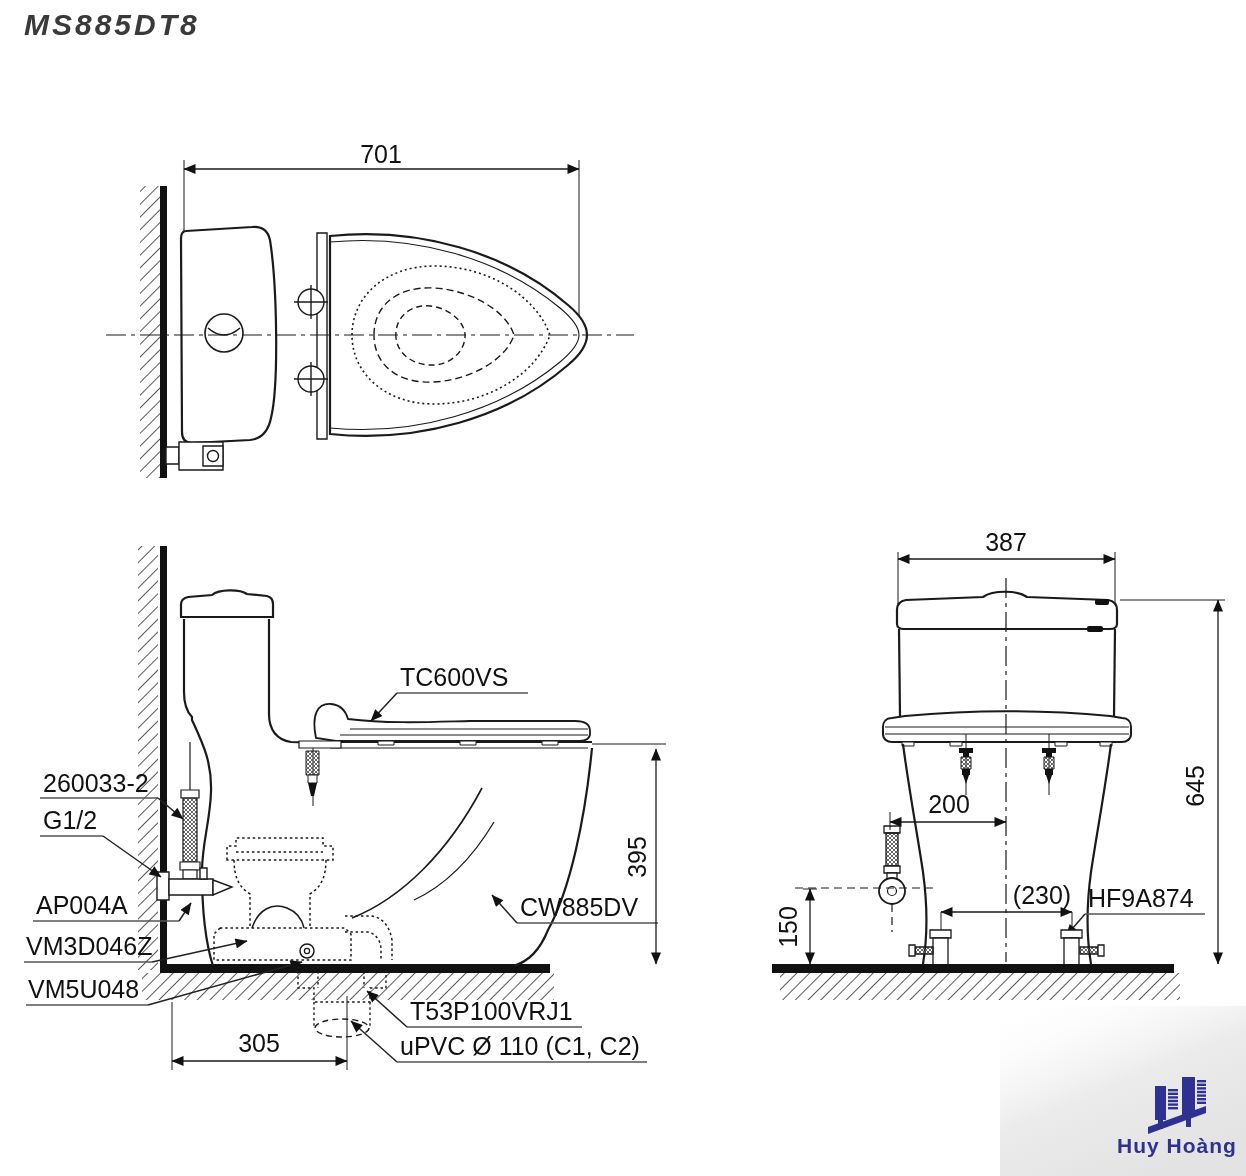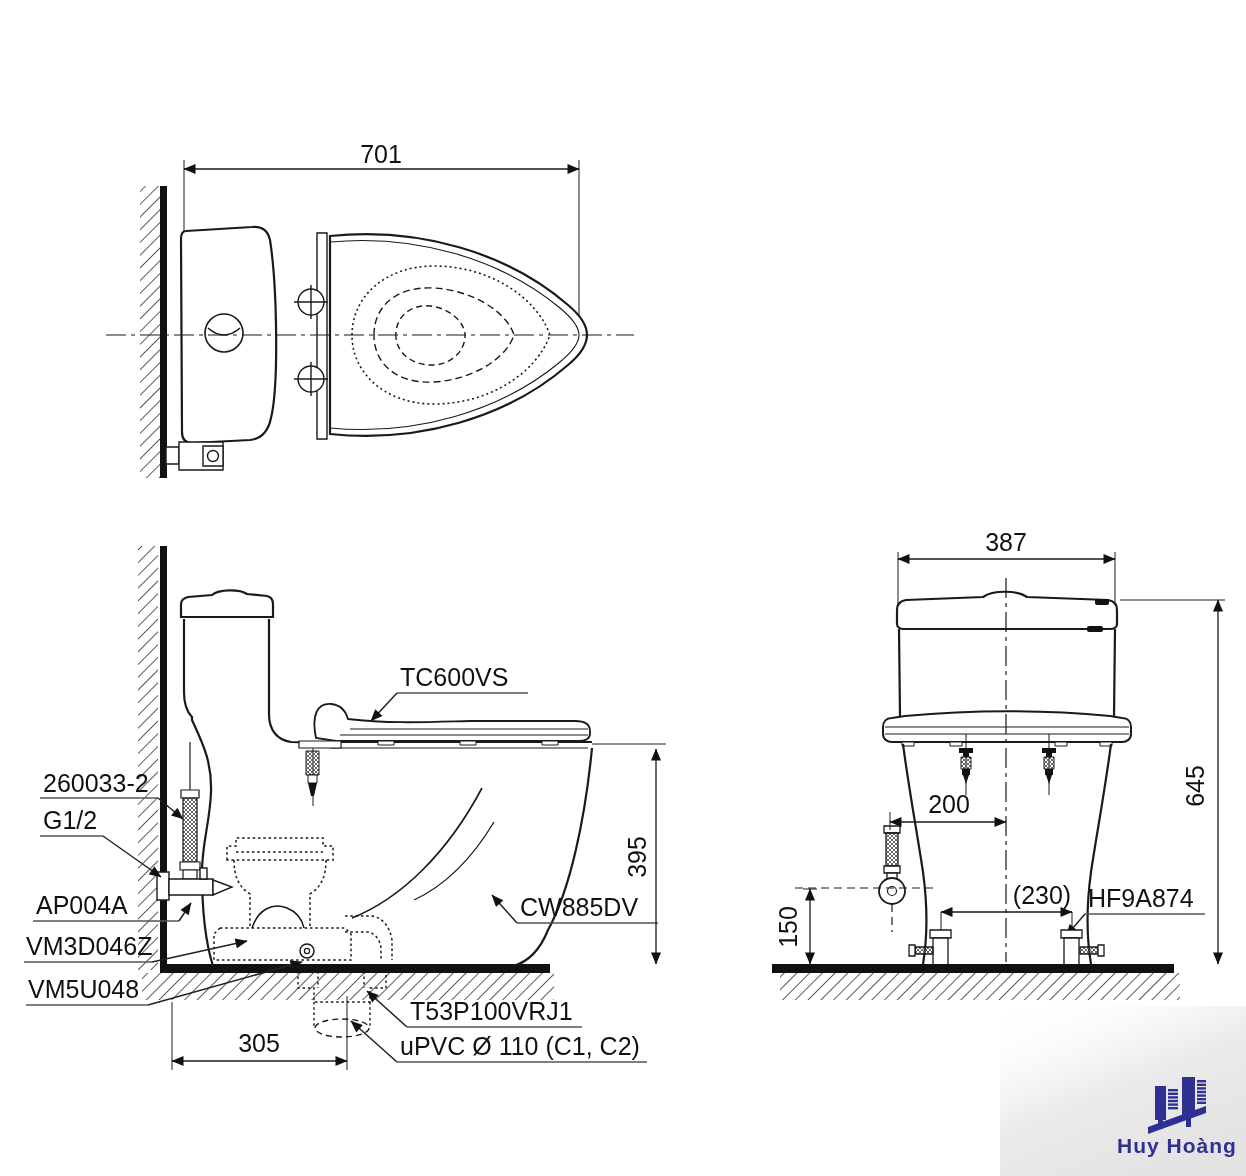--- a/index.html
+++ b/index.html
@@ -10,20 +10,21 @@
   svg text{font-family:"Liberation Sans", sans-serif;fill:#111;}
   .dim{font-size:25px;}
   .lbl{font-size:25px;}
   .logo-text{font-size:21px;font-weight:bold;fill:#2e3192;letter-spacing:1px;}
   path,line,rect,circle,ellipse,polygon{vector-effect:non-scaling-stroke;}
 </style>
 </head>
 <body>
 
 <div class="page">
+  <div class="title">MS885DT8</div>
 
   <svg width="1246" height="1176" viewBox="0 0 1246 1176">
     <defs>
       <marker id="arr" viewBox="0 0 12 10" refX="11.5" refY="5" markerWidth="13" markerHeight="10" markerUnits="userSpaceOnUse" orient="auto-start-reverse">
         <path d="M0,0 L12,5 L0,10 Z" fill="#111"></path>
       </marker>
       <pattern id="hatch" width="9" height="9" patternTransform="rotate(45)" patternUnits="userSpaceOnUse">
         <line x1="0" y1="0" x2="0" y2="9" stroke="#222" stroke-width="1.5"></line>
       </pattern>
       <pattern id="braid" width="4" height="4" patternUnits="userSpaceOnUse">

